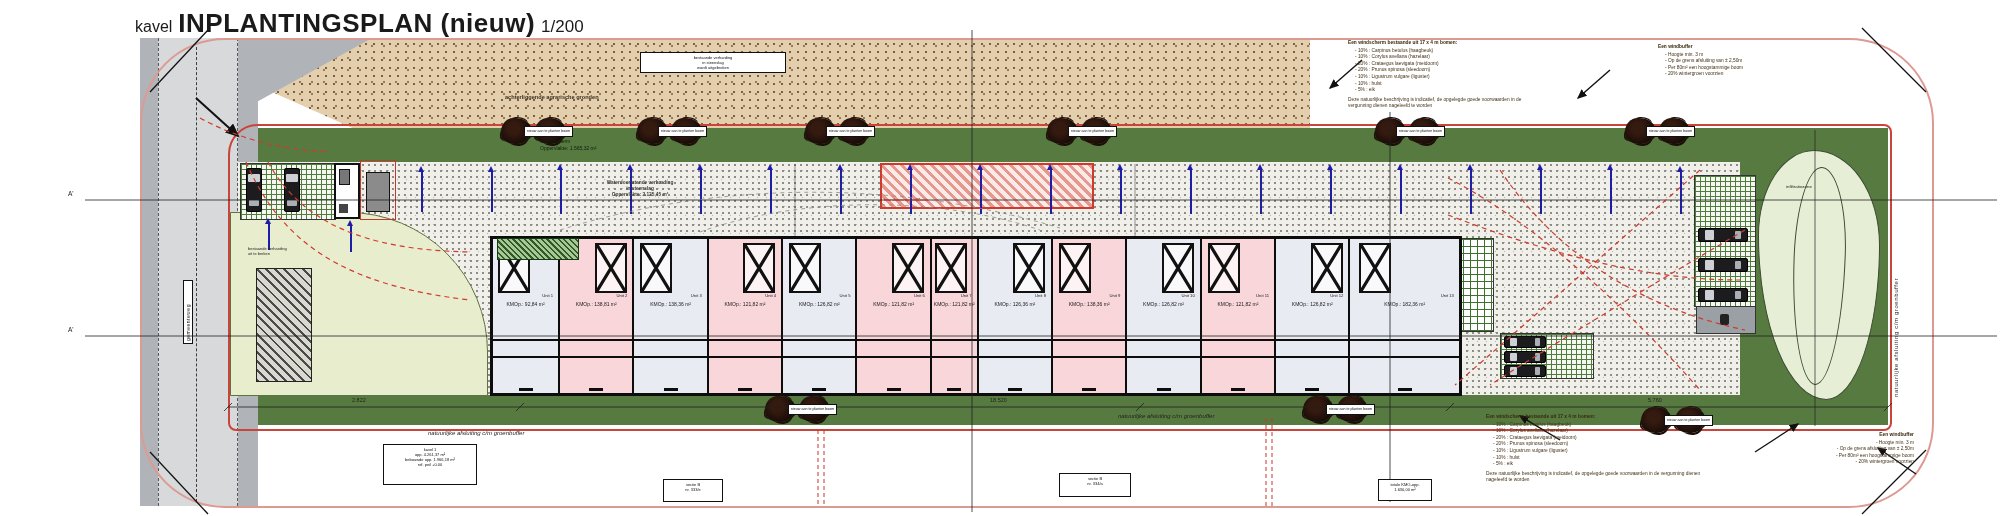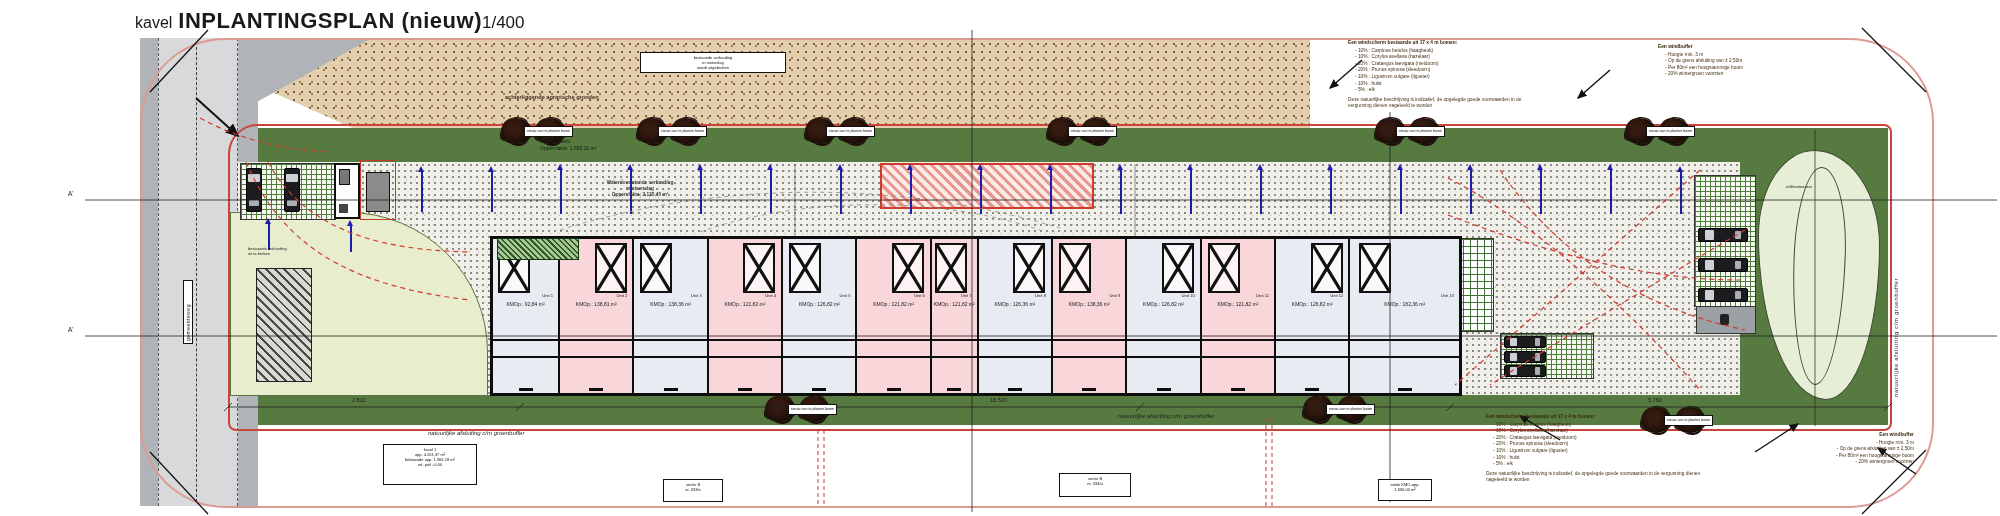--- a/index.html
+++ b/index.html
@@ -70,37 +70,37 @@
   .anno{position:absolute;font-size:4.8px;line-height:6.6px;color:#443115;z-index:9}
   .anno .h{font-weight:bold;color:#3a2a0e;margin-bottom:1px}
   .anno .it{padding-left:7px;white-space:nowrap}
   .anno .note{margin-top:3px;max-width:235px;line-height:6px}
   .smalltext{position:absolute;color:#23231f;z-index:9}
   .infobox{position:absolute;background:#fff;border:1px solid #111;font-size:4px;line-height:5.2px;
     color:#111;text-align:center;padding:1.5px 2px;z-index:9}
   .vtext{writing-mode:vertical-rl;transform:rotate(180deg);font-size:6px;color:#2b2b2b;letter-spacing:.6px;z-index:9}
   .title{z-index:10;white-space:nowrap}
   .title .pre{font-size:16px;margin-right:6px}
-  .title .main{font-size:22px;font-weight:bold;letter-spacing:.5px;margin-right:0}
+  .title .main{font-size:26px;font-weight:bold;letter-spacing:.5px;margin-right:6px}
   .title .scl{font-size:17px}
   .picto{background:#9aa0a4;border:1px solid #333;z-index:6}
   .picto::before{content:"";position:absolute;left:40%;top:25%;width:9px;height:11px;background:#222;border-radius:2px}
   .cabinzone{border:1.6px solid #c0392b;z-index:5}
   .cabin{background:#fff;border:2px solid #111;z-index:5}
   .cabin::before{content:"";position:absolute;left:3px;top:4px;width:9px;height:14px;background:#777;border:1px solid #111}
   .cabin::after{content:"";position:absolute;left:3px;bottom:4px;width:9px;height:9px;background:#444}
   svg.overlay{position:absolute;left:0;top:0;z-index:8;pointer-events:none}
 </style>
 </head>
 <body>
 
 <div class="canvas">
 
   <div class="abs title" style="left:135px;top:8px">
-    <span class="pre">kavel</span><span class="main">INPLANTINGSPLAN (nieuw)</span><span class="scl">1/400</span>
+    <span class="pre">kavel</span><span class="main">INPLANTINGSPLAN (nieuw)</span><span class="scl">1/200</span>
   </div>
 
   <div class="abs road" style="left:140px;top:38px;width:118px;height:468px"></div>
   <div class="abs road" style="left:140px;top:38px;width:232px;height:72px;clip-path:polygon(0 0,100% 0,44% 100%,0 100%)"></div>
   <div class="abs lane" style="left:158px;top:38px;width:78px;height:468px"></div>
   <div class="abs centerline" style="left:196px;top:42px;width:0;height:460px"></div>
   <div class="abs vlabel" style="left:183px;top:280px;height:58px">gemeenteweg</div>
 
   <div class="abs tan" style="left:258px;top:40px;width:1052px;height:88px;clip-path:polygon(3% 0,100% 0,100% 100%,9% 100%,0 52%)"></div>
   <div class="abs smalltext" style="left:505px;top:94px;width:130px;font-size:5.6px;line-height:7px;font-weight:bold;color:#3c2f1c">achterliggende agrarische gronden</div>

